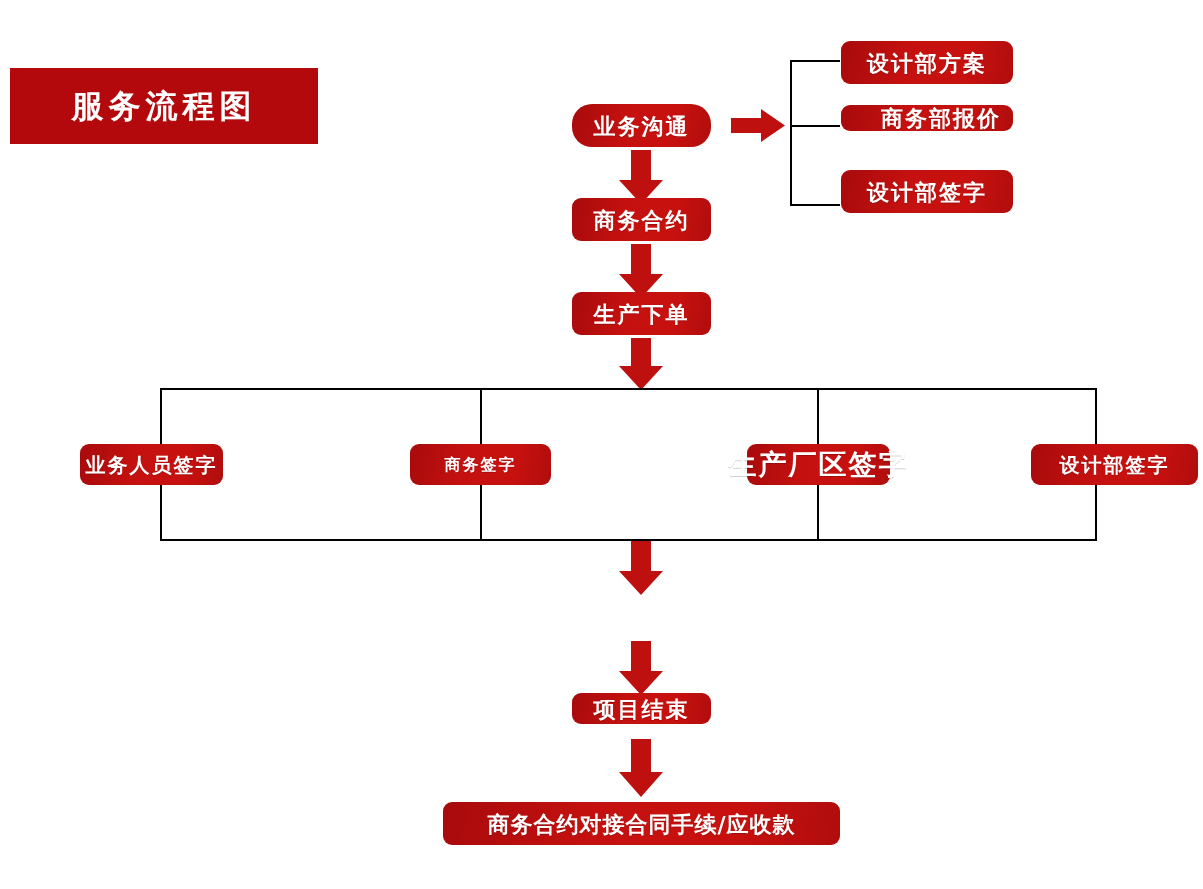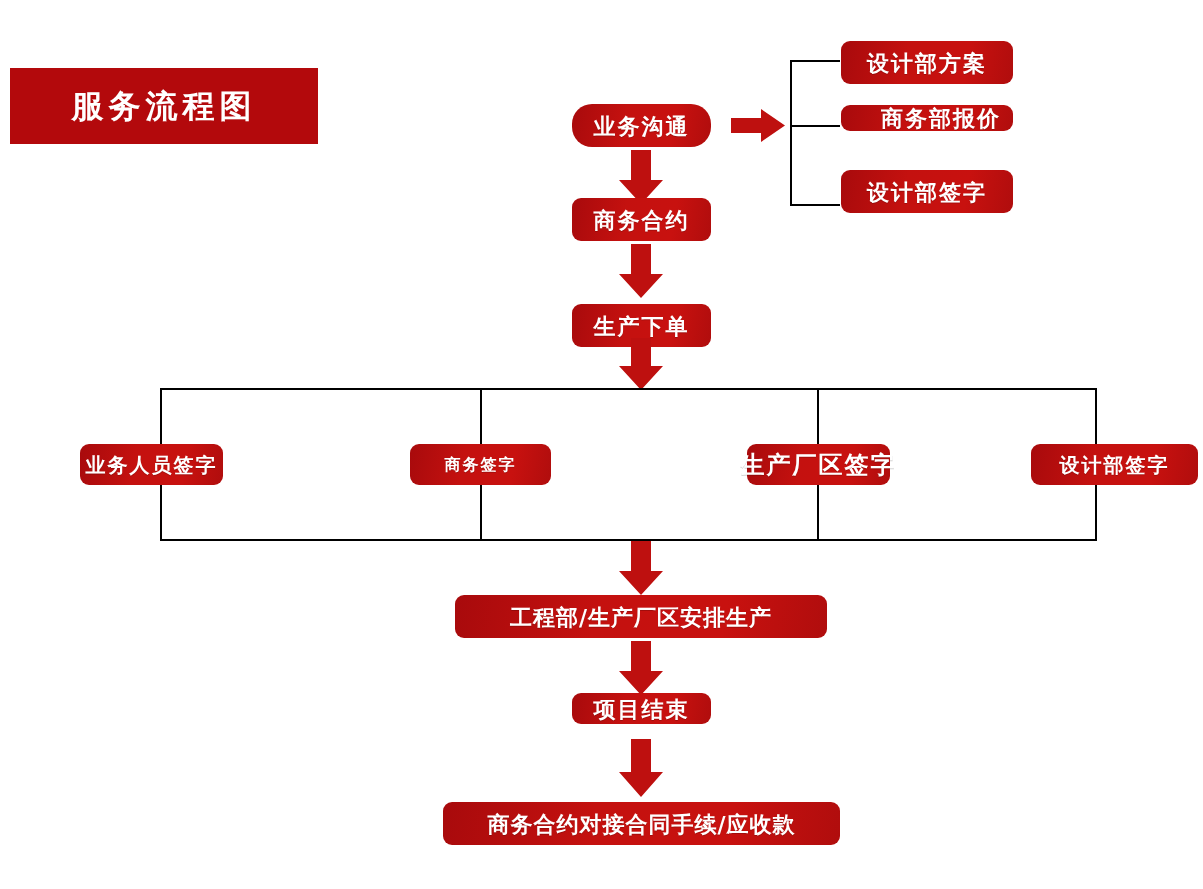--- a/index.html
+++ b/index.html
@@ -139,21 +139,21 @@
   <div class="node grad" style="left:572px; top:198px; width:139px; height:43px;">
     <span class="node-label">商务合约</span>
   </div>
 
   <div class="arrow-down" style="left:619px; top:244px; width:44px; height:54px;">
     <svg width="44" height="54" viewBox="0 0 44 54">
       <polygon points="12,0 32,0 32,30 44,30 22,54 0,30 12,30" fill="#BE100F"></polygon>
     </svg>
   </div>
 
-  <div class="node grad" style="left:572px; top:304px; width:139px; height:43px;">
+  <div class="node grad" style="left:572px; top:292px; width:139px; height:43px;">
     <span class="node-label">生产下单</span>
   </div>
 
   <div class="arrow-down" style="left:619px; top:338px; width:44px; height:52px;">
     <svg width="44" height="52" viewBox="0 0 44 52">
       <polygon points="12,0 32,0 32,28 44,28 22,52 0,28 12,28" fill="#BE100F"></polygon>
     </svg>
   </div>
 
   <div class="line-h" style="left:160px; top:388px; width:936px;"></div>
@@ -166,36 +166,33 @@
 
   <div class="node grad" style="left:80px; top:444px; width:143px; height:41px;">
     <span class="node-label" style="font-size:20px;">业务人员签字</span>
   </div>
 
   <div class="node grad" style="left:410px; top:444px; width:141px; height:41px;">
     <span class="node-label" style="font-size:16px;">商务签字</span>
   </div>
 
   <div class="node grad" style="left:747px; top:444px; width:143px; height:41px;">
-    <span class="node-label" style="font-size:24px;">生产厂区签字</span>
+    <span class="node-label" style="font-size:28px;">生产厂区签字</span>
   </div>
 
   <div class="node grad" style="left:1031px; top:444px; width:167px; height:41px;">
     <span class="node-label" style="font-size:20px;">设计部签字</span>
   </div>
 
   <div class="arrow-down" style="left:619px; top:541px; width:44px; height:54px;">
     <svg width="44" height="54" viewBox="0 0 44 54">
       <polygon points="12,0 32,0 32,30 44,30 22,54 0,30 12,30" fill="#BE100F"></polygon>
     </svg>
   </div>
 
-  <div class="node grad wide" style="left:455px; top:595px; width:372px; height:43px;">
-    <span class="node-label">工程部/生产厂区安排生产</span>
-  </div>
 
   <div class="arrow-down" style="left:619px; top:641px; width:44px; height:54px;">
     <svg width="44" height="54" viewBox="0 0 44 54">
       <polygon points="12,0 32,0 32,30 44,30 22,54 0,30 12,30" fill="#BE100F"></polygon>
     </svg>
   </div>
 
   <div class="node grad" style="left:572px; top:693px; width:139px; height:31px;">
     <span class="node-label">项目结束</span>
   </div>

